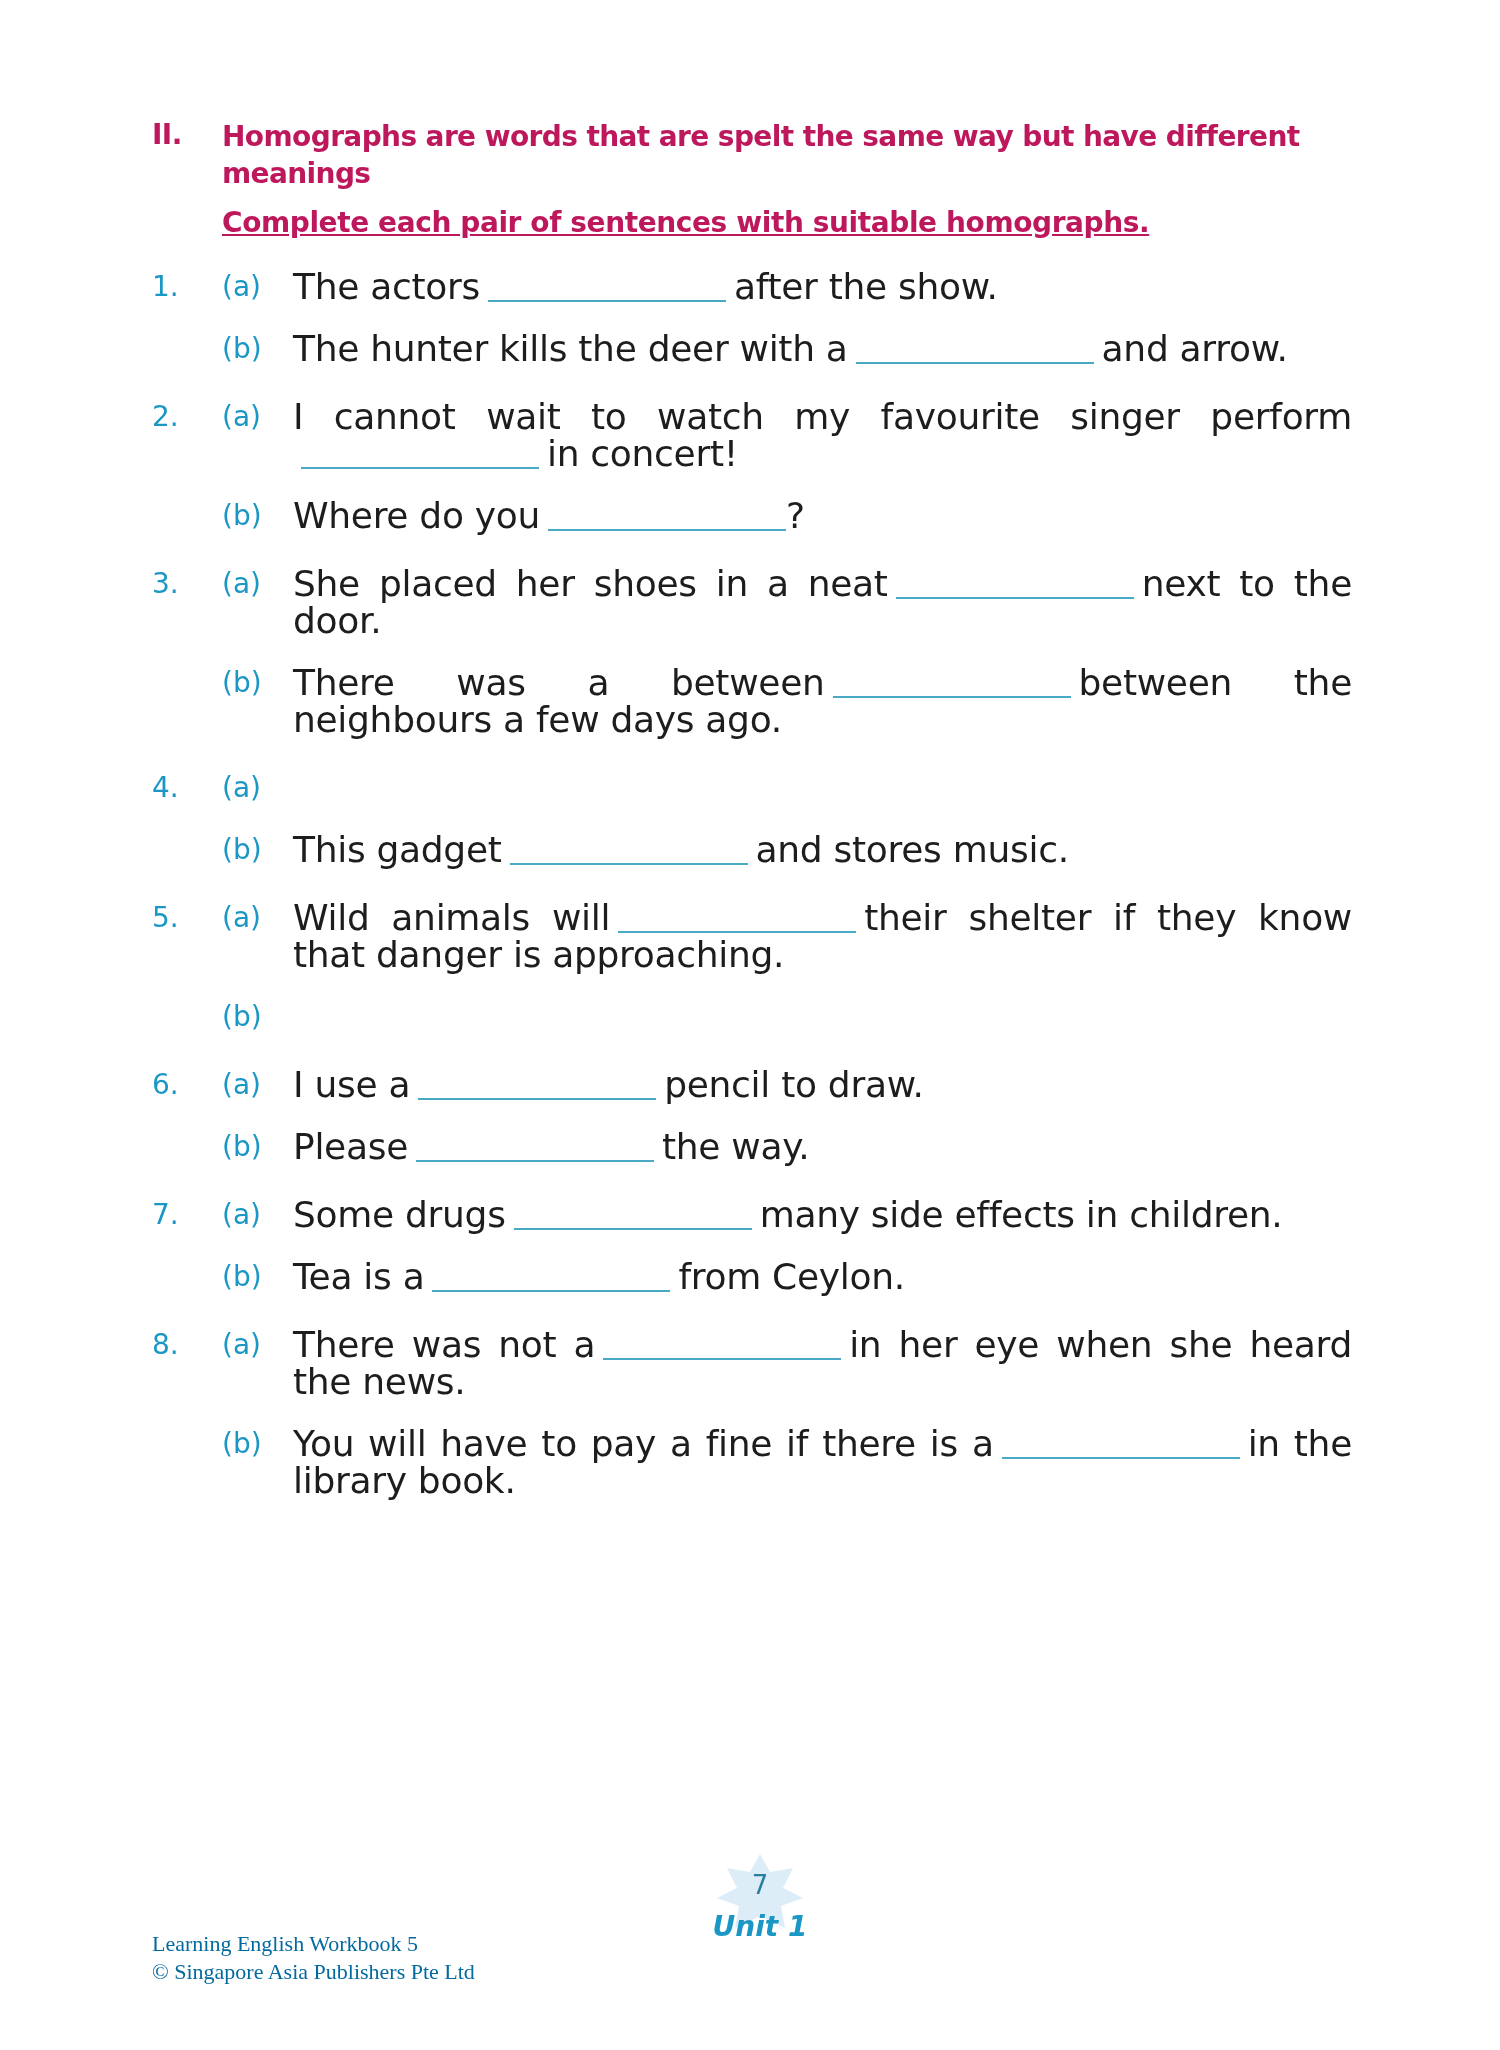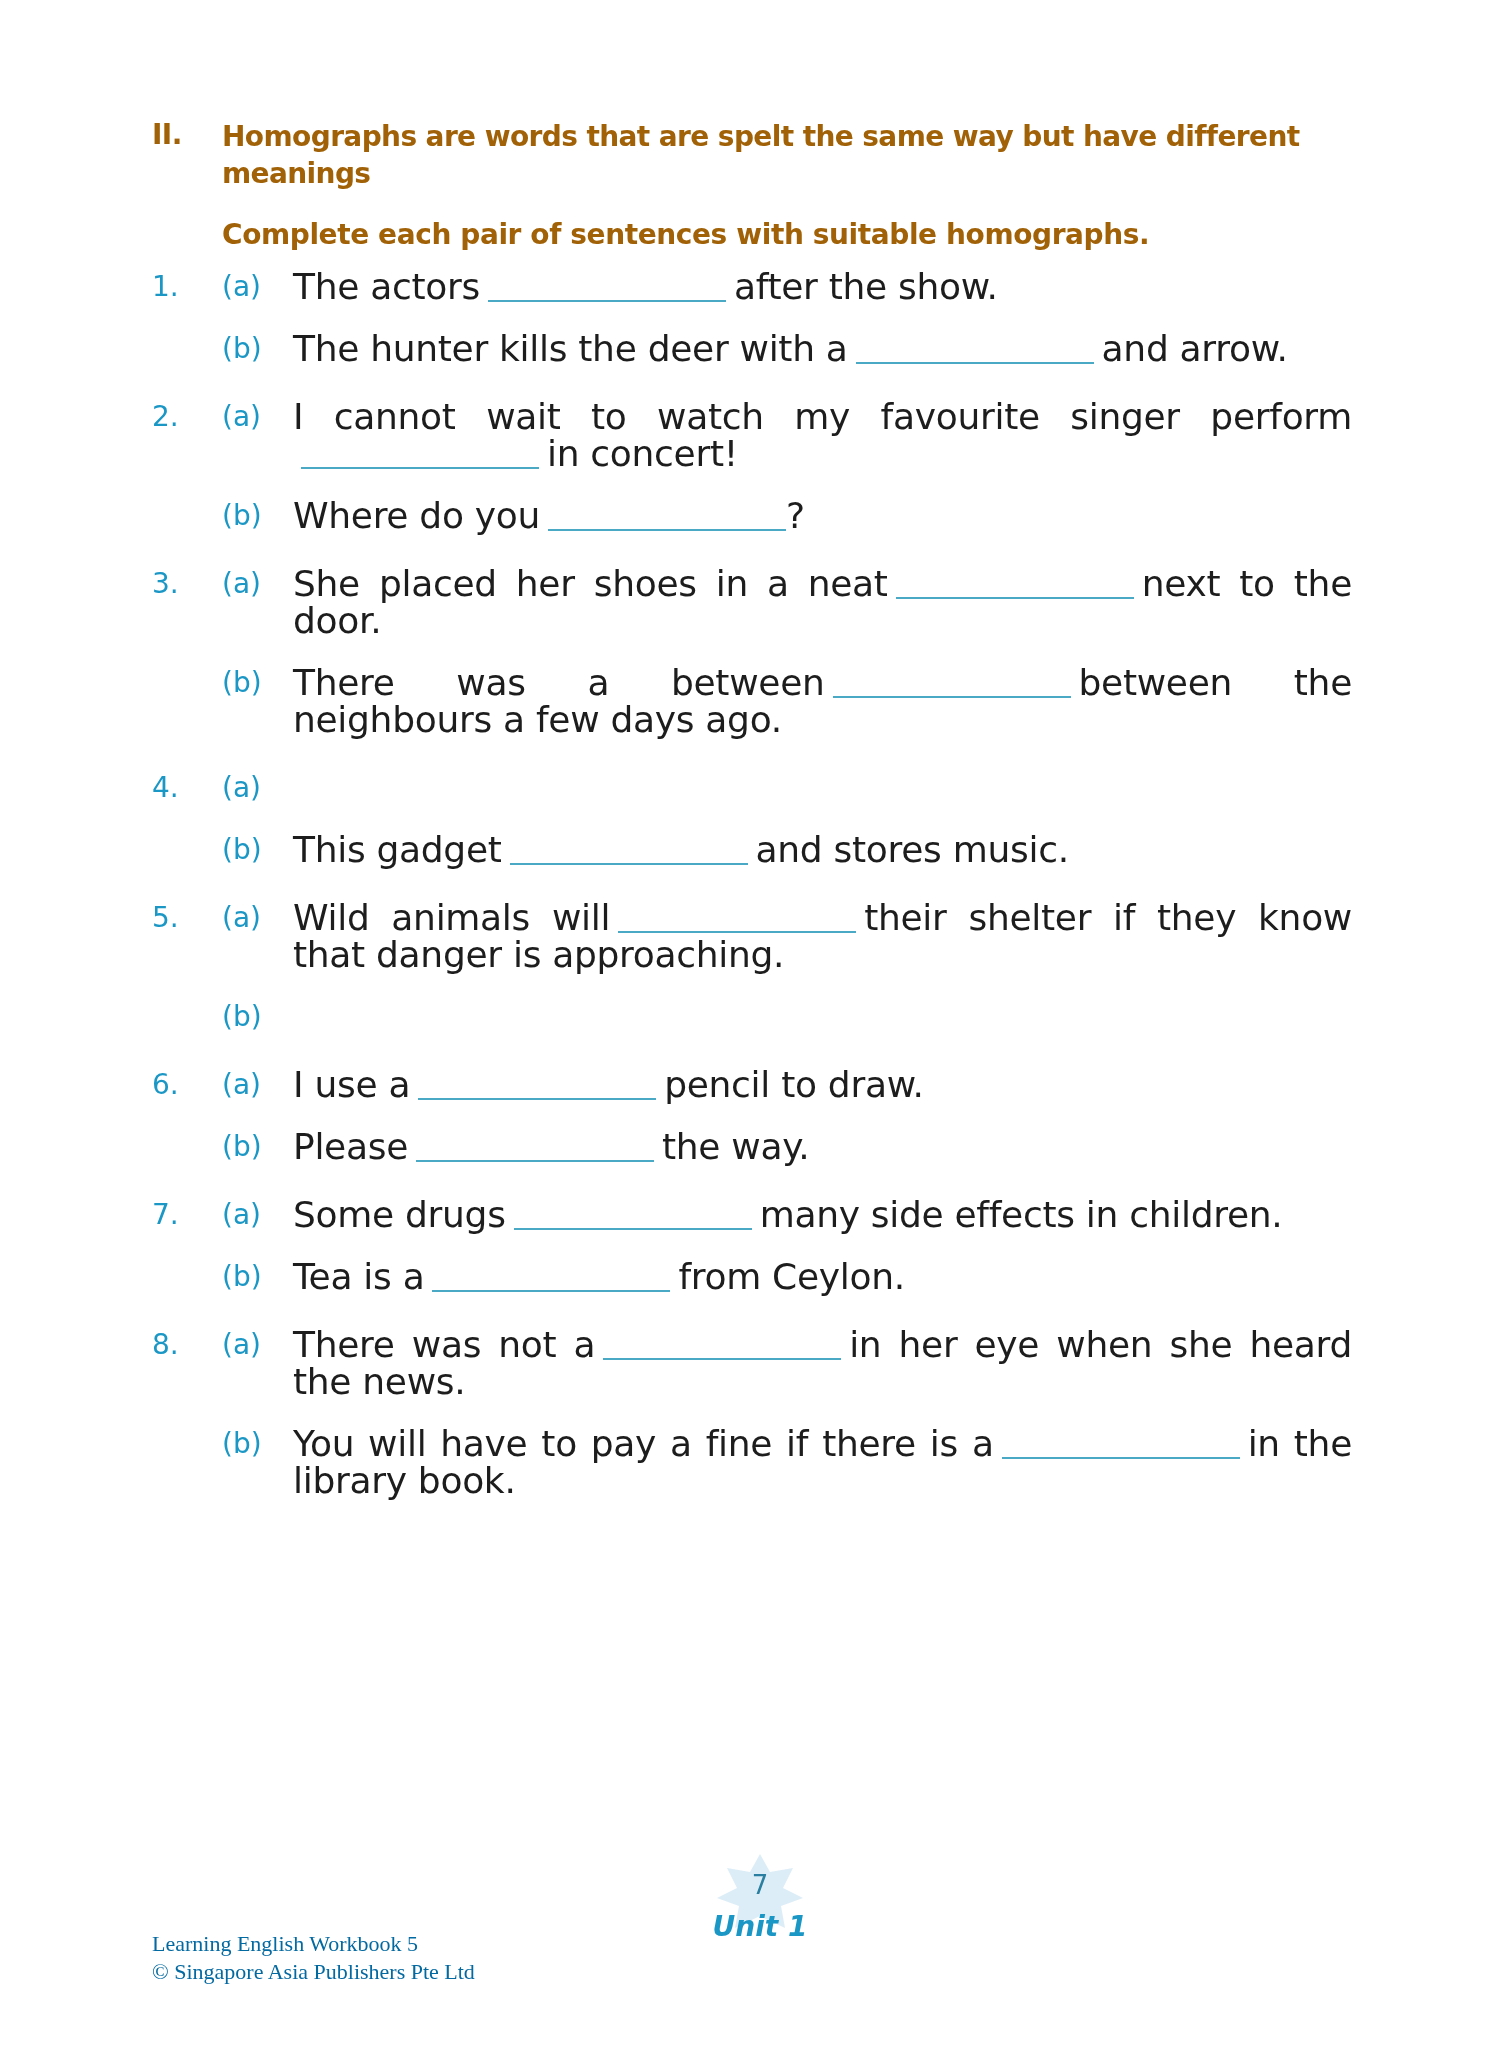--- a/index.html
+++ b/index.html
@@ -1,23 +1,23 @@
 <!DOCTYPE html>
 <html><head>
 <meta charset="utf-8">
 <style>
   html, body { margin:0; padding:0; background:#ffffff; }
   body { width:1500px; height:2050px; position:relative; overflow:hidden;
          font-family:"DejaVu Sans", sans-serif; color:#1d1d1d; }
-  .heading { position:absolute; left:152px; top:118px; width:1230px; color:#a16207;
+  .heading { position:absolute; left:152px; top:118px; width:1230px; color:#be185d;
              font-weight:bold; font-size:28px; letter-spacing:-0.6px; }
   .heading .roman { position:absolute; left:0; top:0; }
   .heading .body { margin-left:70px; }
   .heading .line { line-height:37px; }
-  .heading .instr { margin-top:24px; line-height:37px; letter-spacing:-0.4px; }
+  .heading .instr { margin-top:12px; line-height:37px; letter-spacing:-0.4px;text-decoration:underline; }
   .items { position:absolute; left:152px; top:268px; width:1200px; }
   .item { position:relative; margin-bottom:31px; }
   .sub { position:relative; display:flex; margin-bottom:25px; }
   .num { position:absolute; left:0; top:0; width:60px; color:#1b97c6; font-size:28px; line-height:37px; }
   .letter { width:71px; margin-left:70px; flex:none; color:#1b97c6; font-size:28px; line-height:37px; }
   .text { flex:1; font-size:36px; line-height:37px; letter-spacing:-0.3px; text-align:justify; }
   .blank { display:inline-block; width:238px; border-bottom:2px solid #4aa9c4; height:24px;
            vertical-align:baseline; margin:0 8px -3px 8px; }
   .blank.tight-r { margin-right:0; }
   .footer-left { position:absolute; left:152px; top:1930px; font-family:"Liberation Serif", serif;

